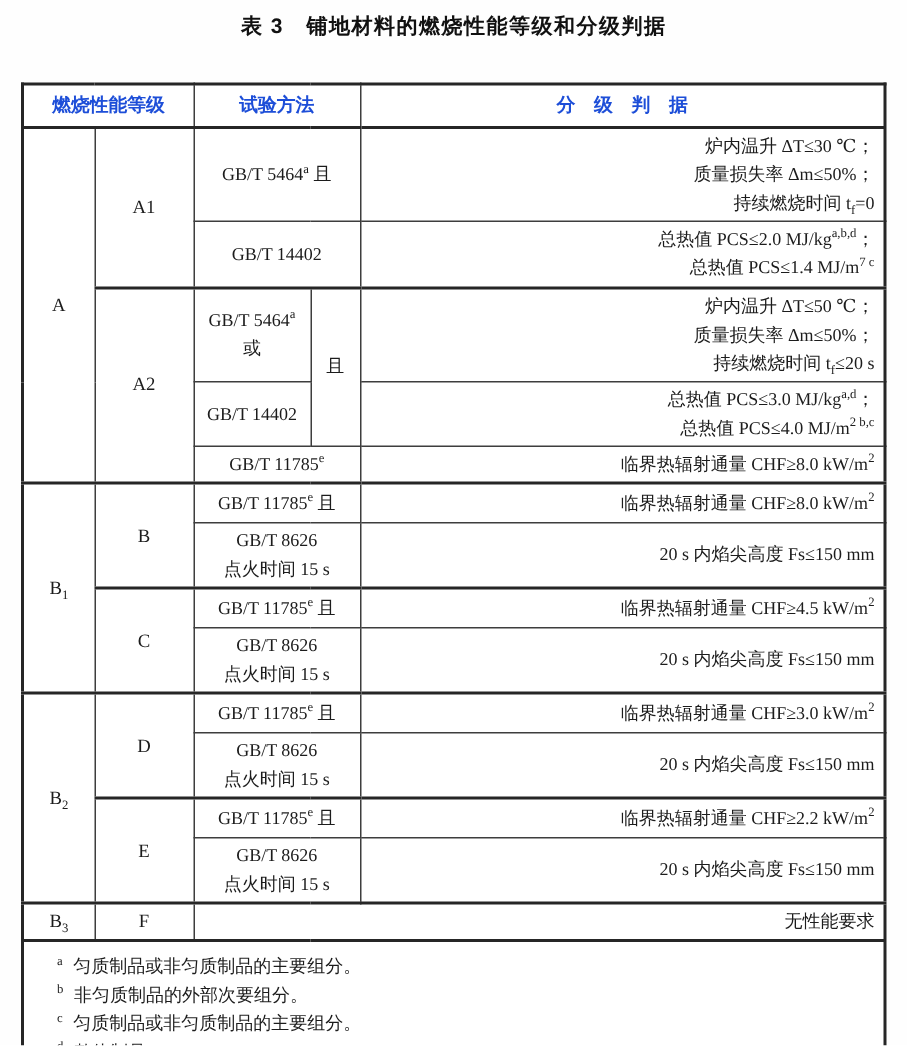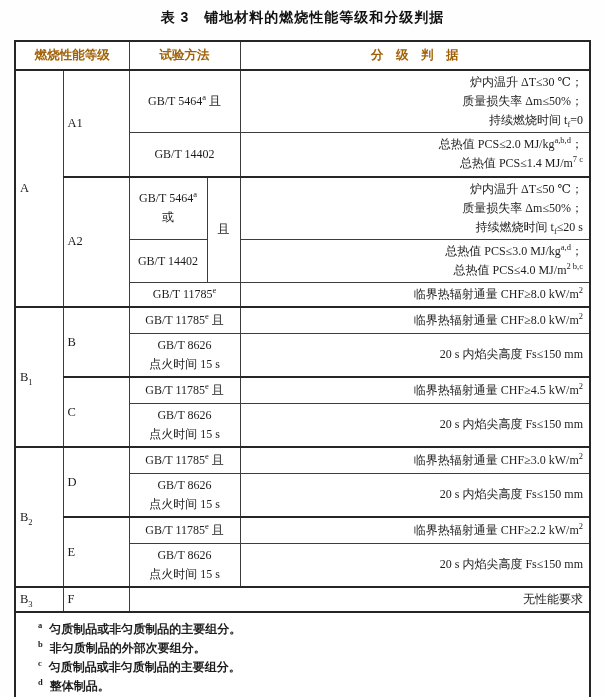--- a/index.html
+++ b/index.html
@@ -3,52 +3,52 @@
 <meta charset="utf-8">
 <style>
   html,body{margin:0;padding:0;background:#ffffff;}
   .page{
     width:605px;height:697px;background:#fefefe;box-sizing:border-box;
     font-family:"Liberation Serif","DejaVu Serif",serif;color:#1c1c1c;
     overflow:hidden;
   }
   .title{
     text-align:center;font-family:"Liberation Sans","DejaVu Sans",sans-serif;
-    font-weight:bold;font-size:14px;padding-top:9px;margin-bottom:13px;
+    font-weight:bold;font-size:14px;padding-top:9px;margin-bottom:28px;
     letter-spacing:1px;color:#111;
   }
   table.grading{
     border-collapse:collapse;margin-left:14px;width:577px;table-layout:fixed;
     border:2px solid #262626;background:#fff;
   }
   td,th{
     border:1px solid #3d3d3d;vertical-align:middle;font-size:12px;
     padding:2px 4px;box-sizing:border-box;color:#1c1c1c;
   }
   th{
     font-family:"Liberation Sans","DejaVu Sans",sans-serif;font-weight:bold;
-    font-size:12.5px;text-align:center;border-bottom:2px solid #262626;color:#a16207;
+    font-size:12.5px;text-align:center;border-bottom:2px solid #262626;color:#1d4ed8;
   }
   tr.gb > td{border-top:2px solid #262626;}
-  .grade{text-align:left;font-size:12.5px;}
+  .grade{text-align:center;font-size:12.5px;}
   .method{text-align:center;line-height:19px;}
   .crit{text-align:right;padding-left:9px;padding-right:6px;line-height:19px;}
   sup{font-size:8.5px;line-height:0;}
   sub{font-size:8.5px;line-height:0;}
   tr.rh{height:29px;}
   tr.r1{height:59px;}
   tr.r2{height:44px;}
   tr.r3{height:63px;}
   tr.r4{height:43px;}
   tr.r5{height:15px;}
   tr.rt{height:26px;}
   tr.rf{height:44px;}
   tr.rb3{height:25px;margin-left:11px;}
   td.foot{padding:7px 10px 6px 22px;text-align:left;}
-  .fline{line-height:19px;font-size:12px;font-weight:bold;}
+  .fline{line-height:19px;font-size:12px;}
   .fline sup{margin-right:7px;}
 </style>
 </head>
 <body>
 
 <div class="page">
   <div class="title">表 3　铺地材料的燃烧性能等级和分级判据</div>
 
   <table class="grading">
     <colgroup>

